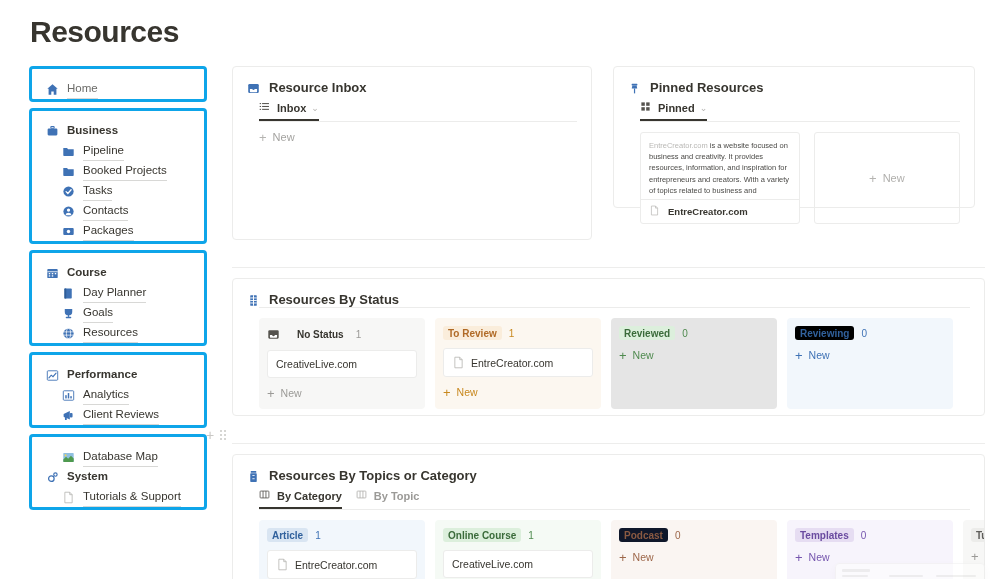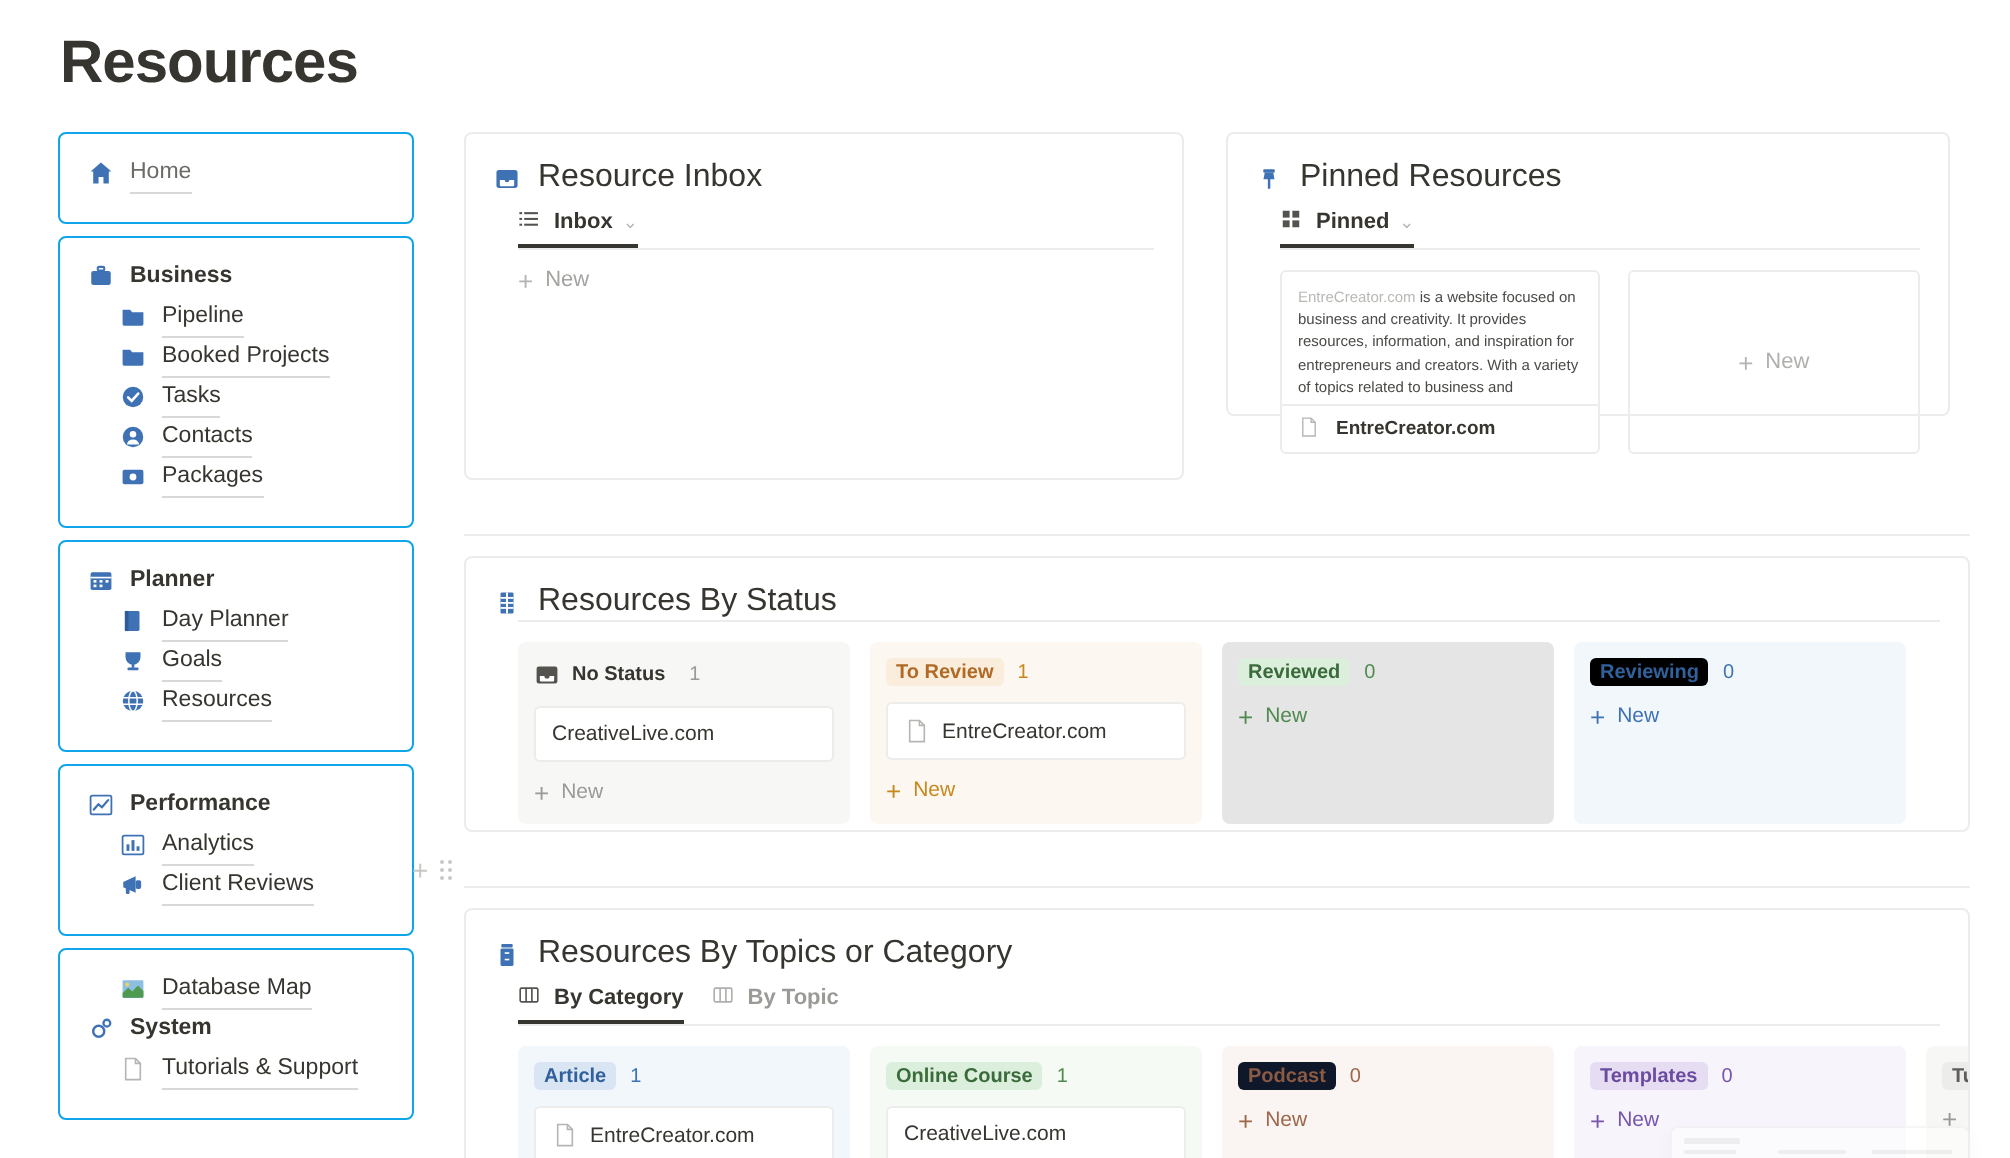--- a/index.html
+++ b/index.html
@@ -15,25 +15,25 @@
   
   .page-title {
     position: absolute; left: 30px; top: 15px;
     font-size: 30px; font-weight: bold; letter-spacing: -0.5px;
     color: #37352f;
   }
 
   
   .sidebar { position: absolute; left: 29px; top: 66px; width: 178px; }
   .side-card {
-    border: 1px solid #0ea5e9;
+    border: 3px solid #0ea5e9;
     border-radius: 4px;
     background: #fff;
     margin-bottom: 6px;
-    padding: 9px 0 15px 0;
+    padding: 9px 0 1px 0;
   }
   .side-row {
     display: flex; align-items: center; gap: 8px;
     padding: 2px 14px; height: 20px;
     font-size: 11.5px; line-height: 20px;
   }
   .side-row.group { font-weight: bold; color: #37352f; }
   .side-row.child { padding-left: 30px; }
   .side-row .lbl { border-bottom: 1px solid #d8d8d6; padding-bottom: 0px; }
   .side-row.group .lbl { border-bottom: none; }
@@ -43,21 +43,21 @@
   
   .main { position: absolute; left: 232px; top: 66px; right: 20px; }
 
   .card {
     border: 1px solid #ececeb;
     border-radius: 4px;
     background: #fff;
     position: relative;
   }
   .card-head { display: flex; align-items: center; gap: 9px; padding: 13px 14px 0 14px; }
-  .card-title { font-size: 16px; font-weight: normal; color: #37352f; }
+  .card-title { font-size: 13px; font-weight: bold; color: #37352f; }
 
   .db-tabs { display: flex; align-items: center; gap: 14px; padding: 6px 14px 0 26px; }
   .db-tab {
     display: flex; align-items: center; gap: 5px;
     font-size: 11px; font-weight: bold; color: #9b9a97;
     padding-bottom: 5px; border-bottom: 2px solid transparent;
   }
   .db-tab.active { color: #37352f; border-bottom-color: #37352f; }
   .db-tab .chev { color: #b6b5b2; font-size: 9px; font-weight: normal; }
   .tab-rule { height: 1px; background: #ececeb; margin: 0 14px 0 26px; }
@@ -103,21 +103,21 @@
   .board { display: flex; gap: 10px; padding: 10px 0 0 26px; overflow: hidden; }
   .board-col {
     width: 166px; flex: 0 0 166px;
     border-radius: 4px; padding: 8px 8px 10px 8px;
   }
   .col-head { display: flex; align-items: center; gap: 7px; margin-bottom: 8px; }
   .col-badge {
     font-size: 10px; font-weight: bold; padding: 1.5px 5px;
     border-radius: 3px; white-space: nowrap;
   }
-  .col-badge.plain { display: flex; align-items: center; gap: 6px; background: transparent; padding-left:0; color:#37352f; }
+  .col-badge.plain { display: flex; align-items: center; gap: 17px; background: transparent; padding-left:0; color:#37352f; }
   .col-count { font-size: 10px; }
   .col-card {
     background: #fff; border: 1px solid #ececeb; border-radius: 3px;
     padding: 7px 8px; font-size: 10.5px; color: #37352f;
     display: flex; align-items: center; gap: 6px; min-height: 27px;
   }
   .col-new { display: flex; align-items: center; gap: 6px; font-size: 10.5px; margin-top: 9px; }
 
   
   .board-col.clipped { width: 30px; flex: 0 0 30px; overflow: hidden; }
@@ -208,21 +208,21 @@
               <rect x="1.6" y="2.6" width="12.8" height="11" rx="1.1" fill="#3f72b5"></rect>
               <rect x="1.6" y="5.4" width="12.8" height="1" fill="#fff"></rect>
               <g fill="#fff">
                 <rect x="3.4" y="7.4" width="1.8" height="1.6"></rect>
                 <rect x="7.1" y="7.4" width="1.8" height="1.6"></rect>
                 <rect x="10.8" y="7.4" width="1.8" height="1.6"></rect>
                 <rect x="3.4" y="10.2" width="1.8" height="1.6"></rect>
                 <rect x="7.1" y="10.2" width="1.8" height="1.6"></rect>
               </g>
             </svg></span>
-          <span class="lbl">Planner</span>
+          <span class="lbl">Course</span>
         </div>
         <div class="side-row child">
           <span class="ico"><svg viewBox="0 0 16 16" width="13" height="13">
               <rect x="3" y="1.8" width="9" height="12.4" rx="0.9" fill="#3f72b5"></rect>
               <rect x="3" y="1.8" width="2.2" height="12.4" fill="#2f5c96"></rect>
             </svg></span>
           <span class="lbl">Day Planner</span>
         </div>
         <div class="side-row child">
           <span class="ico"><svg viewBox="0 0 16 16" width="13" height="13">

